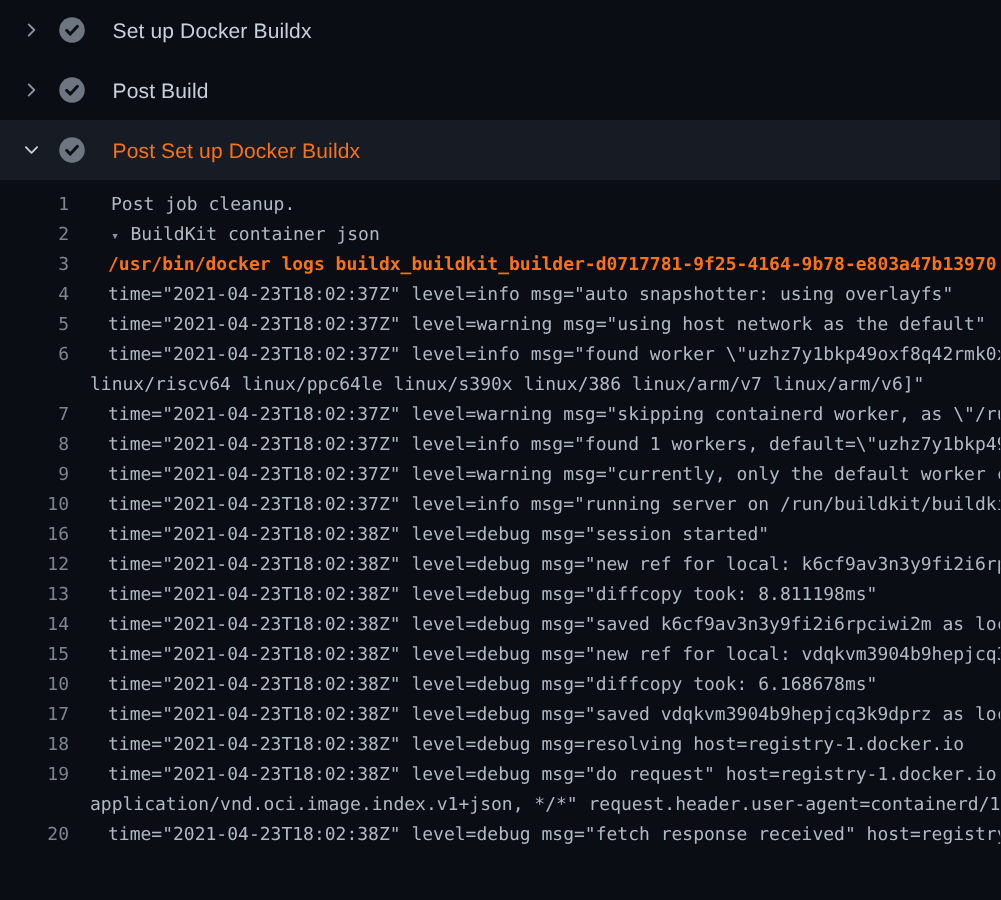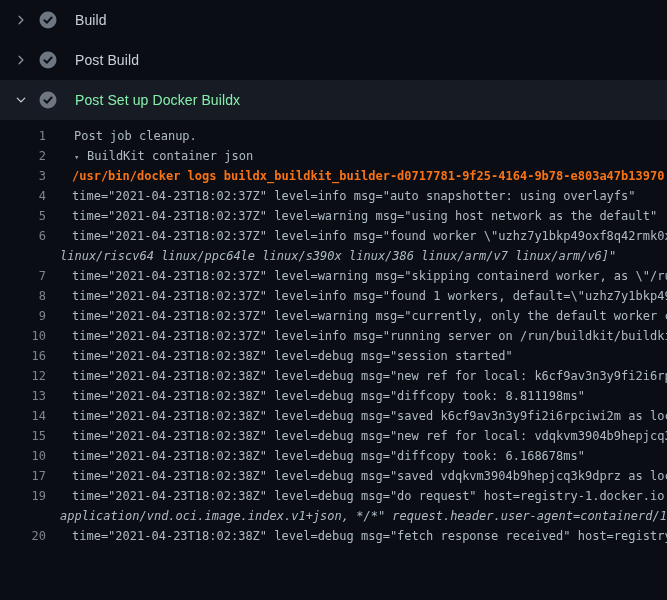--- a/index.html
+++ b/index.html
@@ -15,59 +15,59 @@
     height:40px; display:flex; align-items:center;
     padding-left:13px; cursor:pointer;
   }
   .step-row.expanded { background:#171b23; }
   .chev { width:16px; height:16px; display:flex; align-items:center; justify-content:center; flex:0 0 16px; }
   .chev svg { display:block; }
   .check-wrap { margin-left:10px; flex:0 0 18px; height:18px; }
   .step-title {
     margin-left:18px; font-size:14px; color:#c9d1d9; letter-spacing:.1px;
   }
-  .step-row.expanded .step-title { color:#86efac; }
+  .step-row.expanded .step-title { color:#f97316; }
   
   .log {
     padding-top:6px;
     font-family:"DejaVu Sans Mono","Liberation Mono",monospace;
     font-size:12px; line-height:20px;
   }
   .log-row { display:flex; white-space:pre; height:20px; overflow:hidden; }
   .log-num {
     flex:0 0 46px; text-align:right; color:#7d8590; user-select:none;
   }
   .log-text { color:#b0bac4; }
   .ind0 .log-text { margin-left:28px; }
   .ind1 .log-text { margin-left:26px; }
-  .cont .log-text { margin-left:14px;font-style:italic; }
+  .cont .log-text { margin-left:14px; }
   .kind-command .log-text { color:#f97316; font-weight:bold; }
   .group-marker { color:#8b949e; font-size:9px; display:inline-block; width:13px; }
 </style>
 </head>
 <body>
 
 <div id="app">
   <div class="steps" id="steps">
-
   <div class="step-row">
     <span class="chev chev-right">
       <svg width="10" height="10" viewBox="0 0 16 16">
             <path d="M5 2 L11 8 L5 14" fill="none" stroke="#8b949e" stroke-width="2" stroke-linecap="round" stroke-linejoin="round"></path>
           </svg>
     </span>
 
     <span class="check-wrap">
       <svg width="18" height="18" viewBox="0 0 18 18">
             <circle cx="9" cy="9" r="8.5" fill="#6e7681"></circle>
             <path d="M5.4 9.3 L7.9 11.7 L12.6 6.5" fill="none" stroke="#0d1117" stroke-width="2" stroke-linecap="round" stroke-linejoin="round"></path>
           </svg>
     </span>
-    <span class="step-title">Build</span>
-  </div>
+    <span class="step-title">Set up Docker Buildx</span>
+  </div>
+
 
   <div class="step-row">
     <span class="chev chev-right">
       <svg width="10" height="10" viewBox="0 0 16 16">
             <path d="M5 2 L11 8 L5 14" fill="none" stroke="#8b949e" stroke-width="2" stroke-linecap="round" stroke-linejoin="round"></path>
           </svg>
     </span>
 
     <span class="check-wrap">
       <svg width="18" height="18" viewBox="0 0 18 18">
@@ -178,20 +178,24 @@
   <div class="log-row kind-log ind1">
     <span class="log-num">10</span>
     <span class="log-text">time="2021-04-23T18:02:38Z" level=debug msg="diffcopy took: 6.168678ms"</span>
   </div>
 
   <div class="log-row kind-log ind1">
     <span class="log-num">17</span>
     <span class="log-text">time="2021-04-23T18:02:38Z" level=debug msg="saved vdqkvm3904b9hepjcq3k9dprz as loca</span>
   </div>
 
+  <div class="log-row kind-log ind1">
+    <span class="log-num">18</span>
+    <span class="log-text">time="2021-04-23T18:02:38Z" level=debug msg=resolving host=registry-1.docker.io</span>
+  </div>
 
   <div class="log-row kind-log ind1">
     <span class="log-num">19</span>
     <span class="log-text">time="2021-04-23T18:02:38Z" level=debug msg="do request" host=registry-1.docker.io r</span>
   </div>
 
   <div class="log-row kind-cont cont">
     <span class="log-num"></span>
     <span class="log-text">application/vnd.oci.image.index.v1+json, */*" request.header.user-agent=containerd/1.4</span>
   </div>

